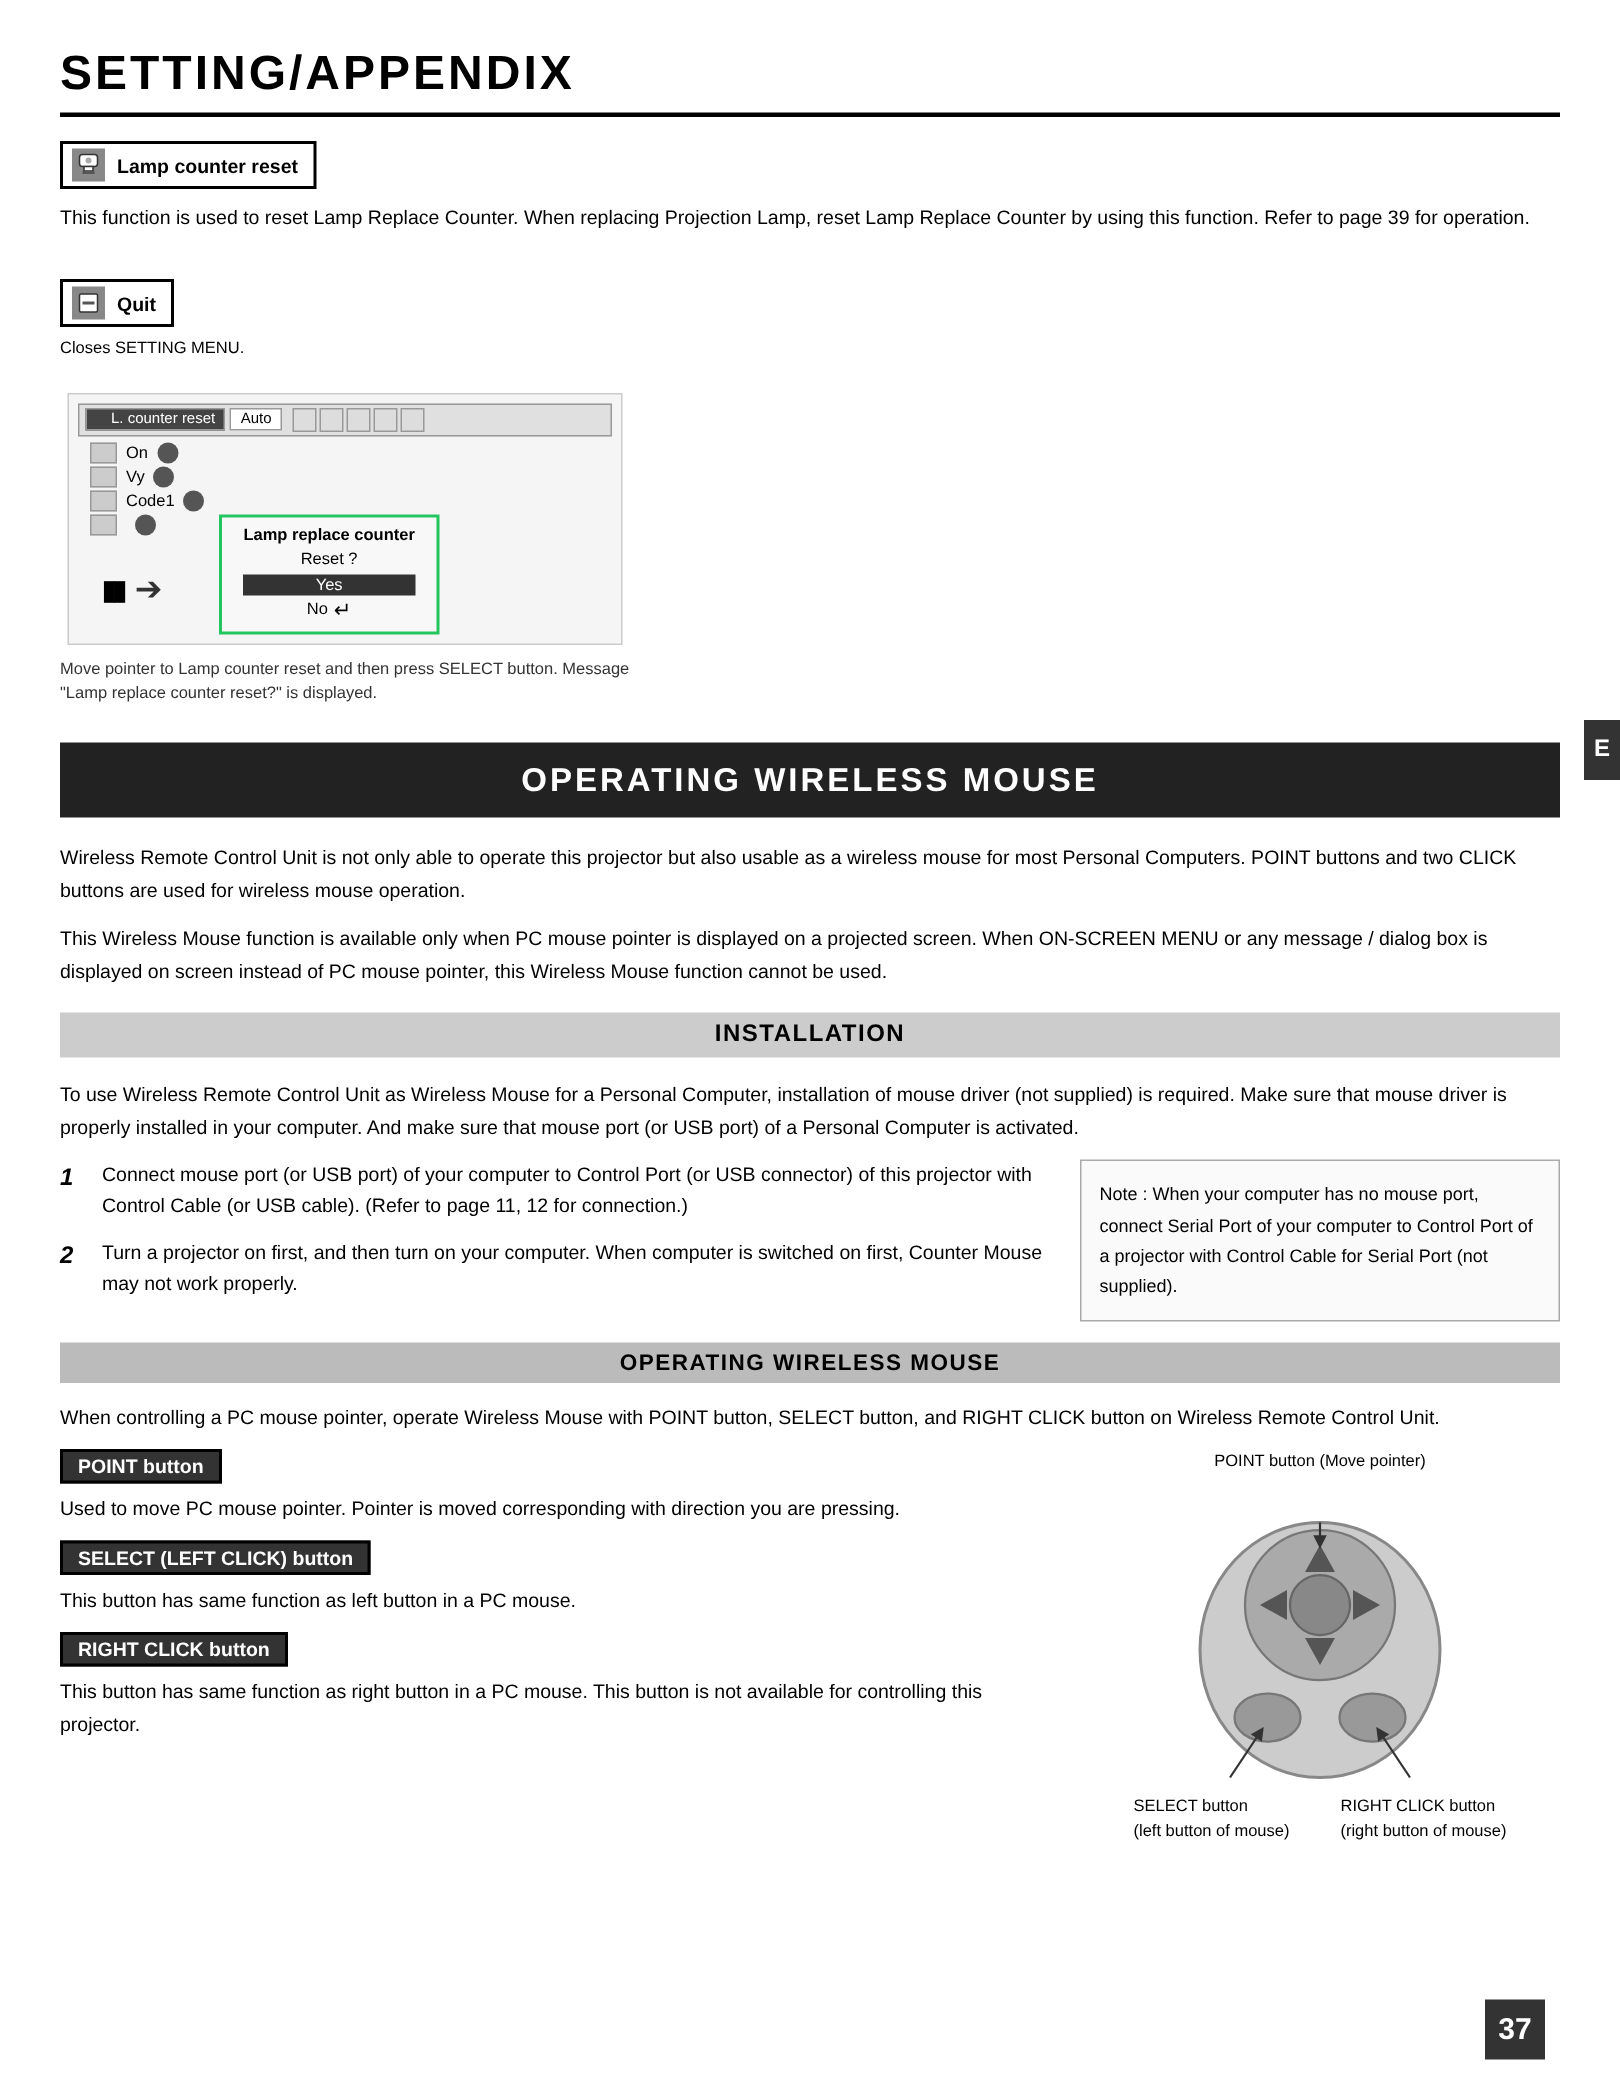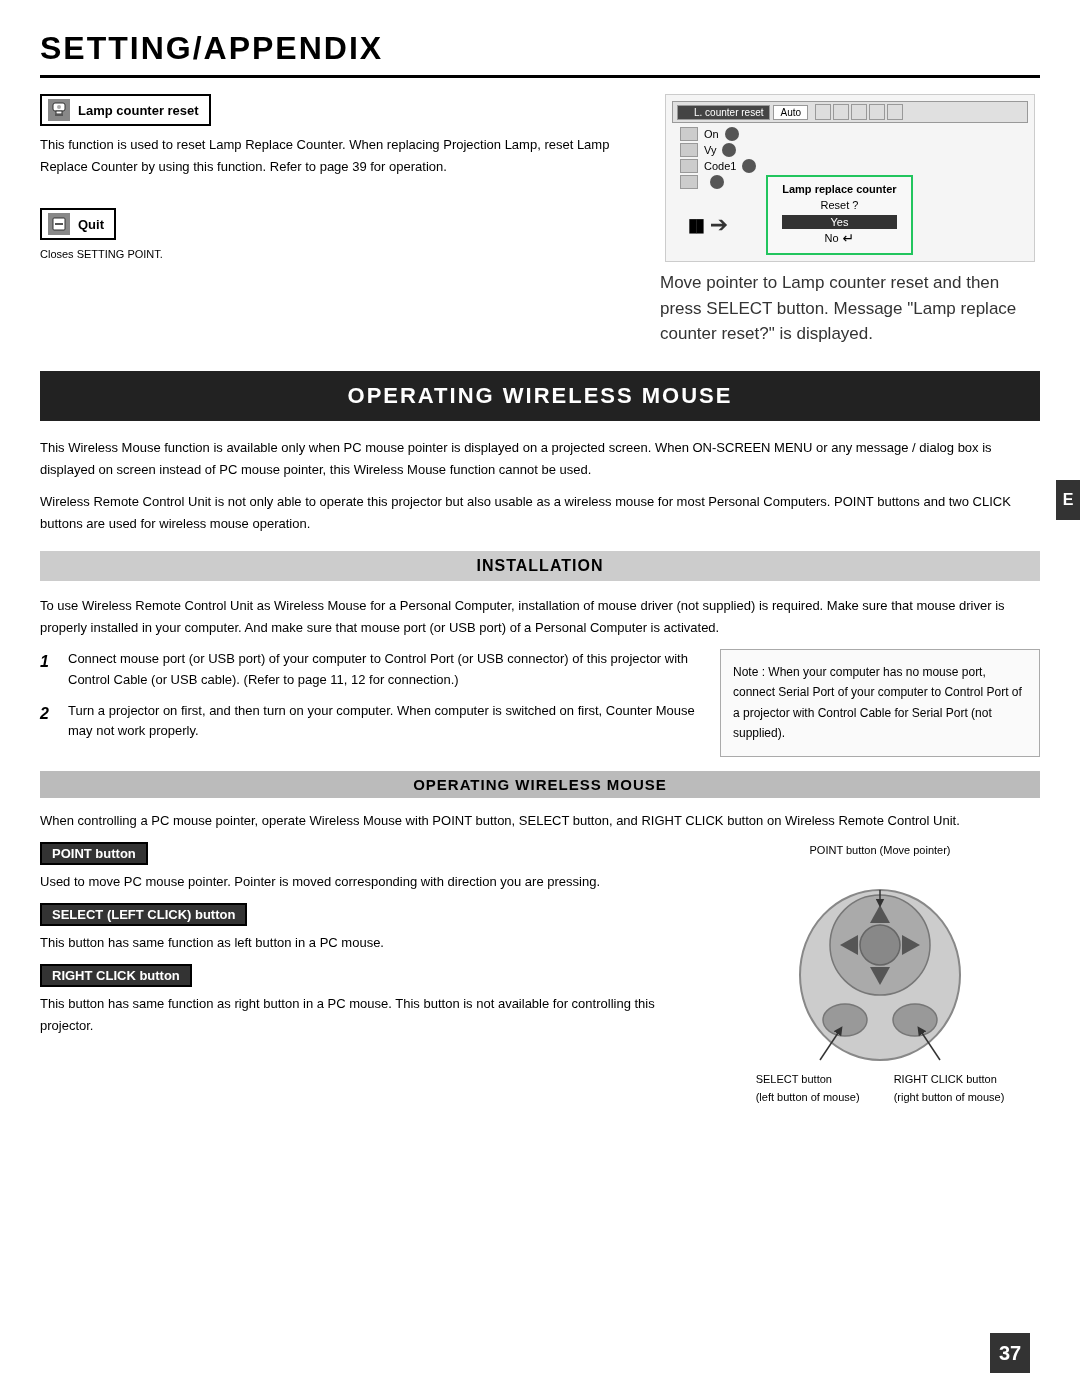--- a/index.html
+++ b/index.html
@@ -27,21 +27,21 @@
       font-weight: 900;
       letter-spacing: 2px;
       margin-bottom: 8px;
       border-bottom: 3px solid #000;
       padding-bottom: 8px;
     }
 
     
     .lamp-section {
       display: flex;
-      flex-direction: row;
+      flex-direction: column;
       gap: 20px;
       margin-top: 16px;
     }
 
     .lamp-left {
       flex: 1;
     }
 
     .lamp-right {
       width: 380px;
@@ -197,21 +197,21 @@
 
     .menu-arrow-row {
       display: flex;
       align-items: center;
       gap: 8px;
       margin-top: 4px;
       margin-left: 8px;
     }
 
     .caption-text {
-      font-size: 17px;
+      font-size: 11px;
       color: #333;
       margin-top: 8px;
       line-height: 1.5;
     }
 
     
     .e-tab {
       position: absolute;
       right: 0;
       top: 480px;
@@ -385,21 +385,21 @@
       
       <div class="quit-label-box">
         <div class="quit-icon">
           <svg width="16" height="16" viewBox="0 0 16 16">
             <rect x="2" y="2" width="12" height="12" rx="1" fill="#fff" stroke="#333" stroke-width="1"></rect>
             <line x1="4" y1="8" x2="12" y2="8" stroke="#555" stroke-width="2"></line>
           </svg>
         </div>
         <span class="label-box-text">Quit</span>
       </div>
-      <p class="small-text">Closes SETTING POINT.</p>
+      <p class="small-text">Closes SETTING MENU.</p>
     </div>
 
     <div class="lamp-right">
       <div class="menu-image-container">
 
         <div class="menu-top-bar">
           <span class="menu-top-bar-item active">L. counter reset</span>
           <span class="menu-top-bar-item">Auto</span>
           <span style="margin-left:4px; display:flex; gap:2px;">
             <span class="menu-icon-small"></span>
@@ -453,22 +453,22 @@
         </div>
       </div>
       <p class="caption-text">Move pointer to Lamp counter reset and then press SELECT button.  Message "Lamp replace counter reset?" is displayed.</p>
     </div>
   </div>
 
   <div class="e-tab">E</div>
 
   <div class="section-header-dark">OPERATING WIRELESS MOUSE</div>
 
+  <p class="body-text">Wireless Remote Control Unit is not only able to operate this projector but also usable as a wireless mouse for most Personal Computers.  POINT buttons and two CLICK buttons are used for wireless mouse operation.</p>
   <p class="body-text">This Wireless Mouse function is available only when PC mouse pointer is displayed on a projected screen.  When ON-SCREEN MENU or any message / dialog box is displayed on screen instead of PC mouse pointer, this Wireless Mouse function cannot be used.</p>
-  <p class="body-text">Wireless Remote Control Unit is not only able to operate this projector but also usable as a wireless mouse for most Personal Computers.  POINT buttons and two CLICK buttons are used for wireless mouse operation.</p>
 
   <div class="subsection-header">INSTALLATION</div>
 
   <p class="body-text">To use Wireless Remote Control Unit as Wireless Mouse for a Personal Computer, installation of mouse driver (not supplied) is required.  Make sure that mouse driver is properly installed in your computer.  And make sure that mouse port (or USB port) of a Personal Computer is activated.</p>
 
   <div class="two-col">
     <div class="two-col-left">
       <div class="numbered-item">
         <span class="item-number">1</span>
         <span>Connect mouse port (or USB port) of your computer to Control Port (or USB connector) of this projector with Control Cable (or USB cable). (Refer to page 11, 12 for connection.)</span>

